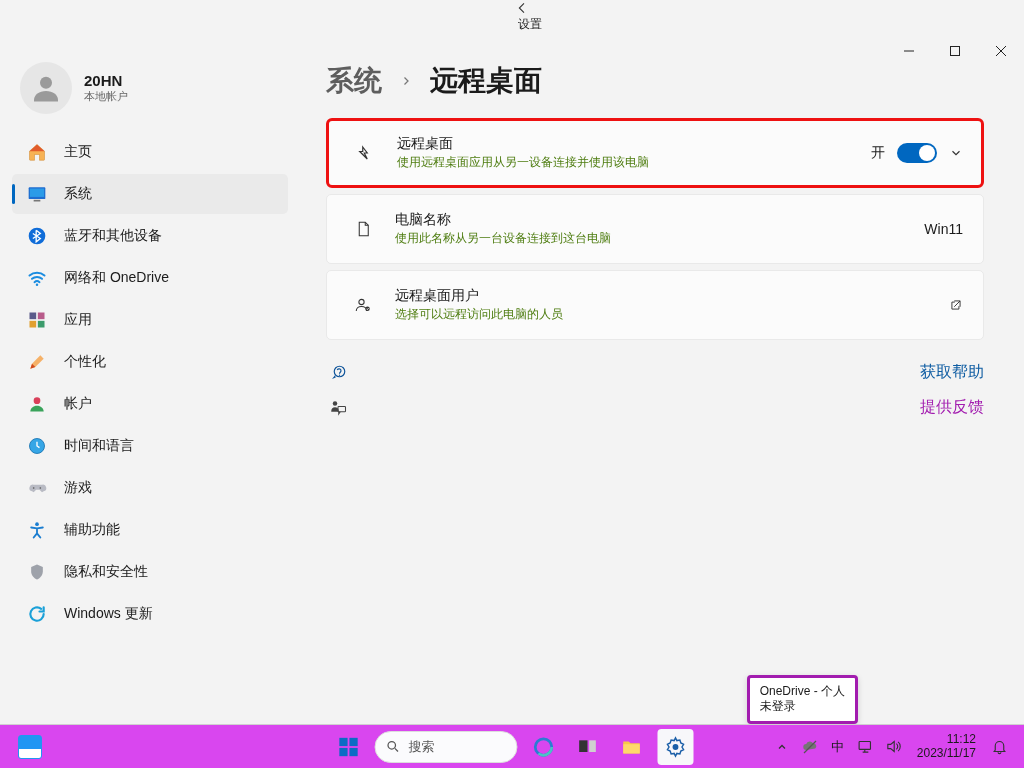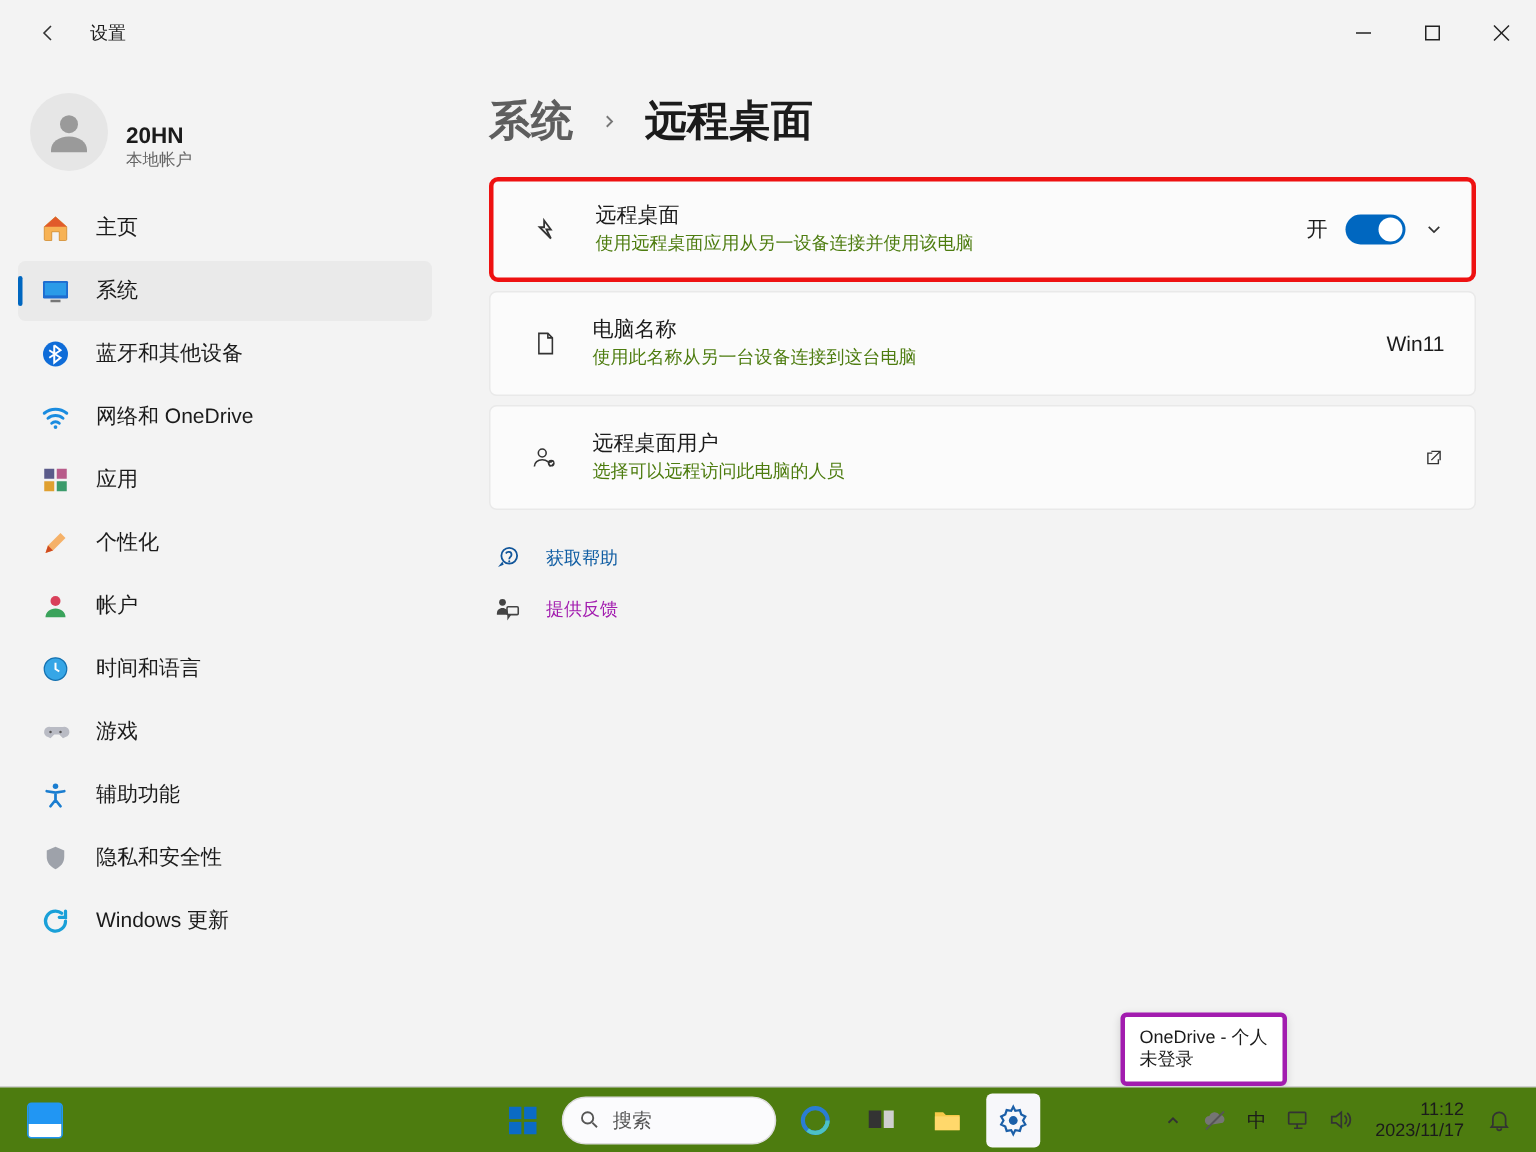--- a/index.html
+++ b/index.html
@@ -1,24 +1,24 @@
 <!DOCTYPE html>
 <html><head>
 <meta charset="utf-8">
 <style>
   * { box-sizing: border-box; margin: 0; padding: 0; font-family: "Segoe UI", "Microsoft YaHei", sans-serif; }
   body { width: 1024px; height: 768px; background: #f3f3f3; overflow: hidden; position: relative; color: #1b1b1b; }
-  .titlebar { display: flex; align-items: center; height: 44px; padding: 0 0 0 20px; }
+  .titlebar { display: flex; align-items: center; height: 44px; padding: 0 0 0 20px; flex-direction: column; }
   .back-btn { width: 24px; height: 24px; display: flex; align-items: center; justify-content: center; cursor: pointer; }
   .app-title { font-size: 12px; margin-left: 16px; }
   .win-controls { display: flex; margin-left: auto; }
   .win-btn { width: 46px; height: 36px; display: flex; align-items: center; justify-content: center; cursor: pointer; }
   .layout { display: flex; height: calc(768px - 44px - 44px); }
   .sidebar { width: 300px; padding: 8px 12px 0 12px; }
-  .user-row { display: flex; align-items: flex-end; padding: 10px 12px 18px 8px; }
+  .user-row { display: flex; align-items: center; padding: 10px 12px 18px 8px; }
   .avatar { width: 52px; height: 52px; border-radius: 50%; background: #e6e6e6; display: flex; align-items: center; justify-content: center; margin-right: 12px; }
   .avatar svg { width: 36px; height: 36px; fill: #9a9a9a; }
   .user-name { font-size: 15px; font-weight: 600; }
   .user-sub { font-size: 11px; color: #666; }
   .search-wrap { position: relative; margin: 6px 4px 14px 4px; }
   .search-input { width: 100%; height: 34px; padding: 0 34px 0 12px; border: none; border-bottom: 2px solid #888; border-radius: 4px 4px 0 0; background: #fff; font-size: 13px; }
   .search-icon-btn { position: absolute; right: 8px; top: 7px; width: 20px; height: 20px; display: flex; align-items: center; justify-content: center; }
   .nav-item { display: flex; align-items: center; height: 40px; padding: 0 10px 0 14px; border-radius: 5px; cursor: pointer; font-size: 14px; margin-bottom: 2px; position: relative; }
   .nav-item.selected { background: #eaeaea; }
   .nav-item.selected::before { content: ''; position: absolute; left: 0; top: 10px; bottom: 10px; width: 3px; background: #0067c0; border-radius: 2px; }
@@ -33,27 +33,27 @@
   .card-icon-wrap { width: 36px; display: flex; align-items: center; justify-content: center; margin-right: 14px; }
   .card-icon-wrap svg { width: 18px; height: 18px; }
   .card-body { flex: 1; }
   .card-title { font-size: 14px; }
   .card-desc { font-size: 12px; color: #4d7c0f; margin-top: 1px; }
   .card-right { display: flex; align-items: center; gap: 12px; font-size: 14px; }
   .toggle { width: 40px; height: 20px; border-radius: 10px; background: #0067c0; position: relative; cursor: pointer; }
   .toggle::after { content: ''; position: absolute; right: 2px; top: 2px; width: 16px; height: 16px; background: #fff; border-radius: 50%; }
   .card.highlight { border: 3px solid #e11; border-radius: 6px; padding: 14px 18px; }
   .chev { width: 14px; height: 14px; }
-  .help-row { display: flex; align-items: center; gap: 16px; margin-top: 22px; margin-left: 2px; font-size: 12px; }
+  .help-row { display: flex; align-items: center; gap: 16px; margin-top: 22px; margin-left: 2px; font-size: 16px; justify-content: space-between; }
   .help-row + .help-row { margin-top: 14px; }
   .help-link { color: #115ea3; cursor: pointer; }
   .help-ico { width: 20px; height: 20px; display: flex; align-items: center; justify-content: center; }
   .tooltip { position: absolute; right: 166px; bottom: 44px; background: #fff; border: 3px solid #a21caf; border-radius: 4px; padding: 6px 10px; font-size: 12px; line-height: 1.3; box-shadow: 0 2px 6px rgba(0,0,0,.14); }
   
-  .taskbar { position: absolute; bottom: 0; left: 0; right: 0; height: 44px; background: #4d7c0f; border-top: 1px solid #d0d0d0; display: flex; align-items: center; }
+  .taskbar { position: absolute; bottom: 0; left: 0; right: 0; height: 44px; background: #d946ef; border-top: 1px solid #d0d0d0; display: flex; align-items: center; }
   .tb-left { display: flex; align-items: center; gap: 6px; padding-left: 12px; }
   .widgets { width: 24px; height: 24px; background: linear-gradient(180deg,#2196f3 60%,#fff 60%); border-radius: 3px; border:1px solid #2196f3;}
   .tb-center { position: absolute; left: 50%; transform: translateX(-50%); display: flex; align-items: center; gap: 8px; }
   .tb-icon { width: 36px; height: 36px; display: flex; align-items: center; justify-content: center; border-radius: 4px; cursor: pointer; }
   .tb-icon.active { background: #f7f7fa; }
   .start svg{width:22px;height:22px;}
   .tb-search { display: flex; align-items: center; background: #fbfbfd; border: 1px solid #ddd; border-radius: 18px; height: 32px; padding: 0 14px 0 10px; gap: 8px; font-size: 13px; color: #555; }
   .tb-right { margin-left: auto; display: flex; align-items: center; gap: 6px; padding-right: 14px; font-size: 12px; }
   .tray-icon { width: 22px; height: 22px; display: flex; align-items: center; justify-content: center; }
   .clock { text-align: right; line-height: 1.1; font-size: 12px; margin: 0 6px; }

